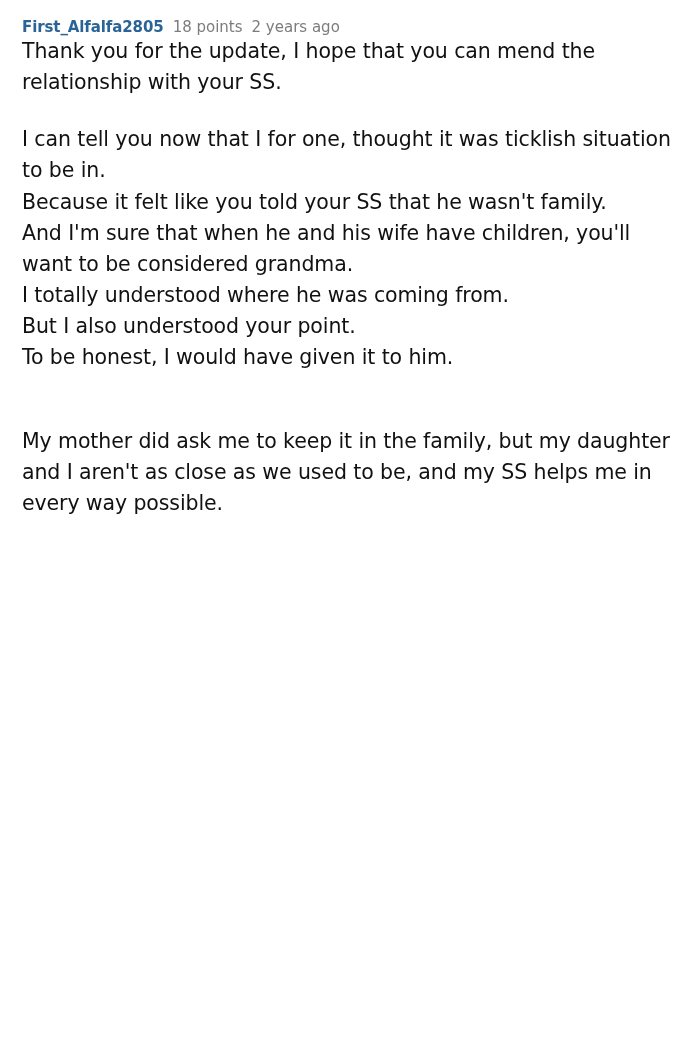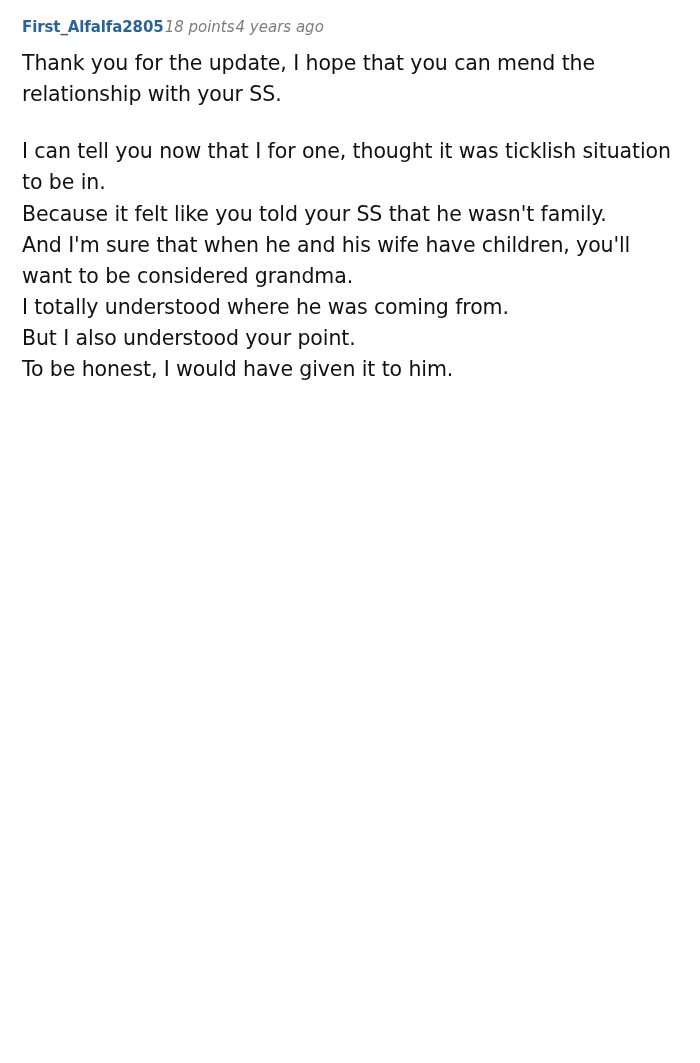--- a/index.html
+++ b/index.html
@@ -15,34 +15,32 @@
     overflow: hidden;
   }
   .comment {
     padding: 18px 22px 0 22px;
     box-sizing: border-box;
     width: 700px;
   }
   .meta {
     display: flex;
     align-items: flex-start;
-    gap: 1px;
-    margin-bottom: 12px;
+    gap: 9px;
     white-space: nowrap;
   }
   .author {
     color: #2a6496;
     font-size: 15px;
     font-weight: bold;
     letter-spacing: -0.1px;
   }
   .points, .age {
     color: #7c7c7c;
     font-size: 15px;
-    font-style: italic;
   }
   .body {
     font-size: 20.5px;
     line-height: 1.52;
     color: #111111;
     letter-spacing: -0.1px;
   }
   .para {
     margin: 0 0 0 0;
     white-space: pre-wrap;
@@ -52,30 +50,31 @@
   }
 </style>
 </head>
 <body>
 
 <div class="comment">
 
   <div class="meta">
     <span class="author">First_Alfalfa2805</span>
     <span class="points">18 points</span>
-    <span class="age">4 years ago</span>
+    <span class="age">2 years ago</span>
   </div>
 
   <div class="body">
     <p class="para">Thank you for the update, I hope that you can mend the relationship with your SS.</p>
     <div class="spacer"></div>
     <p class="para">I can tell you now that I for one, thought it was ticklish situation to be in.
 Because it felt like you told your SS that he wasn't family.
 And I'm sure that when he and his wife have children, you'll want to be considered grandma.
 I totally understood where he was coming from.
 But I also understood your point.
 To be honest, I would have given it to him.</p>
     <div class="spacer"></div>
     <div class="spacer"></div>
+    <p class="para">My mother did ask me to keep it in the family, but my daughter and I aren't as close as we used to be, and my SS helps me in every way possible.</p>
     <div class="spacer"></div>
   </div>
 
 </div>
 
 </body></html>

